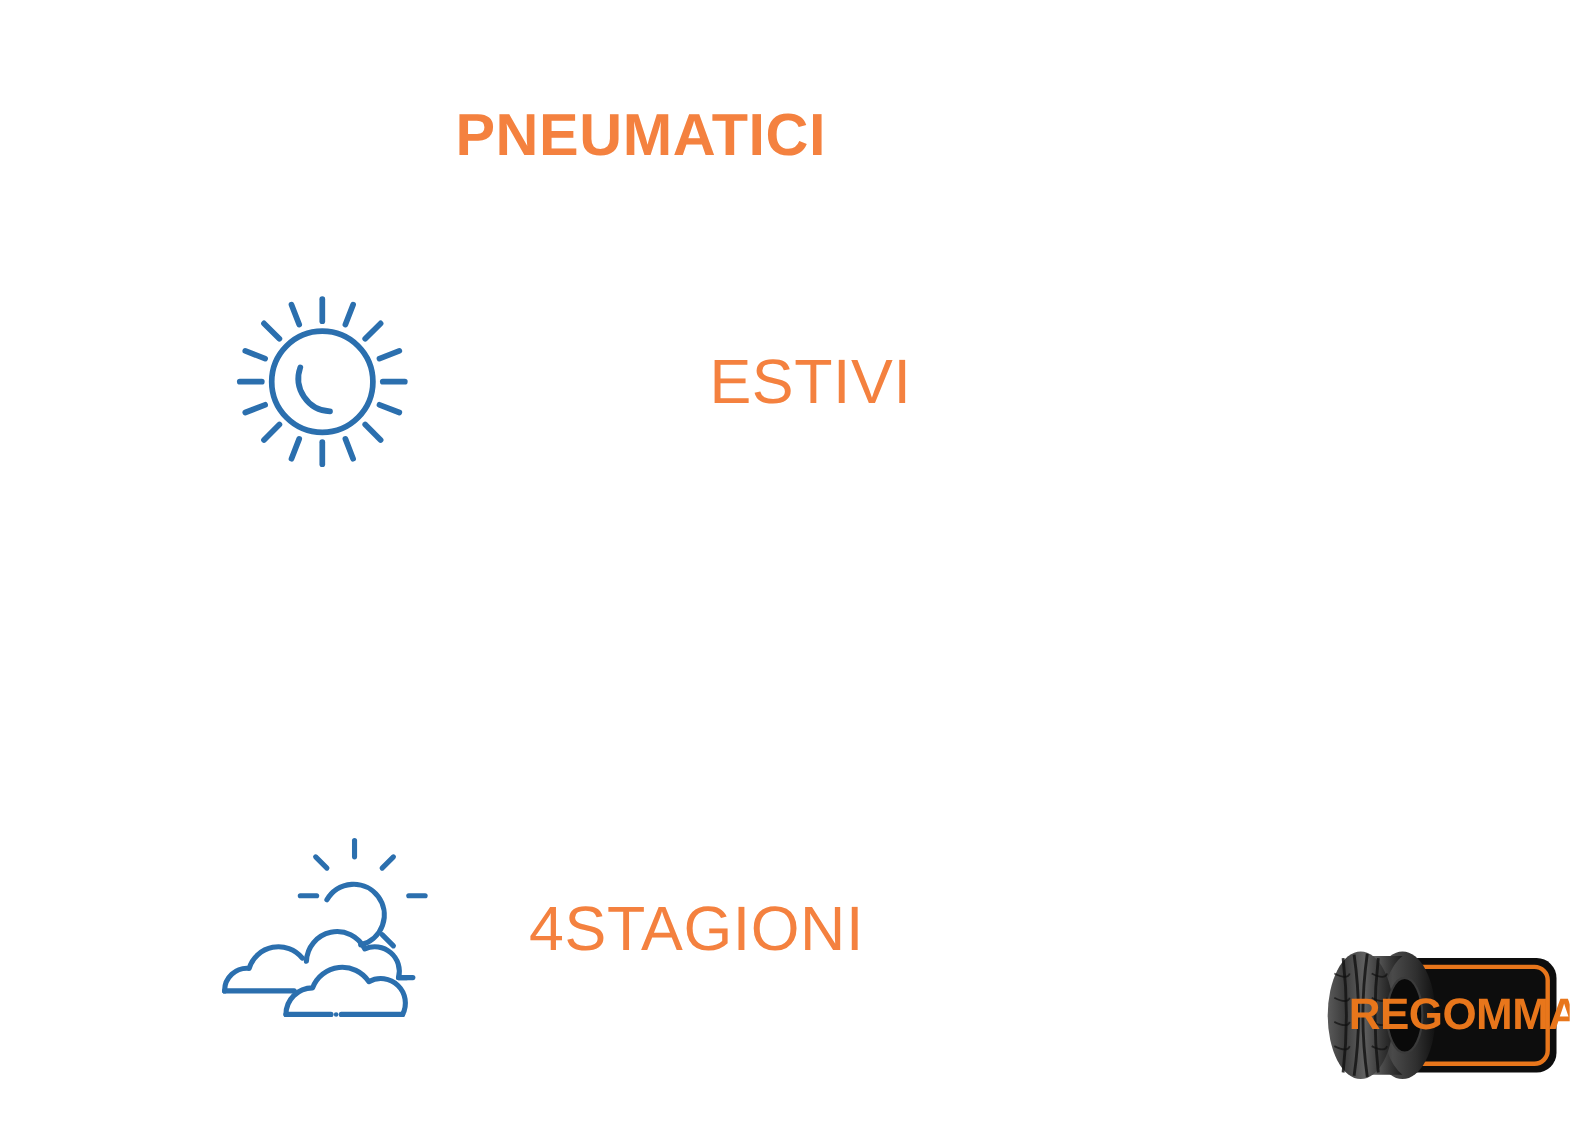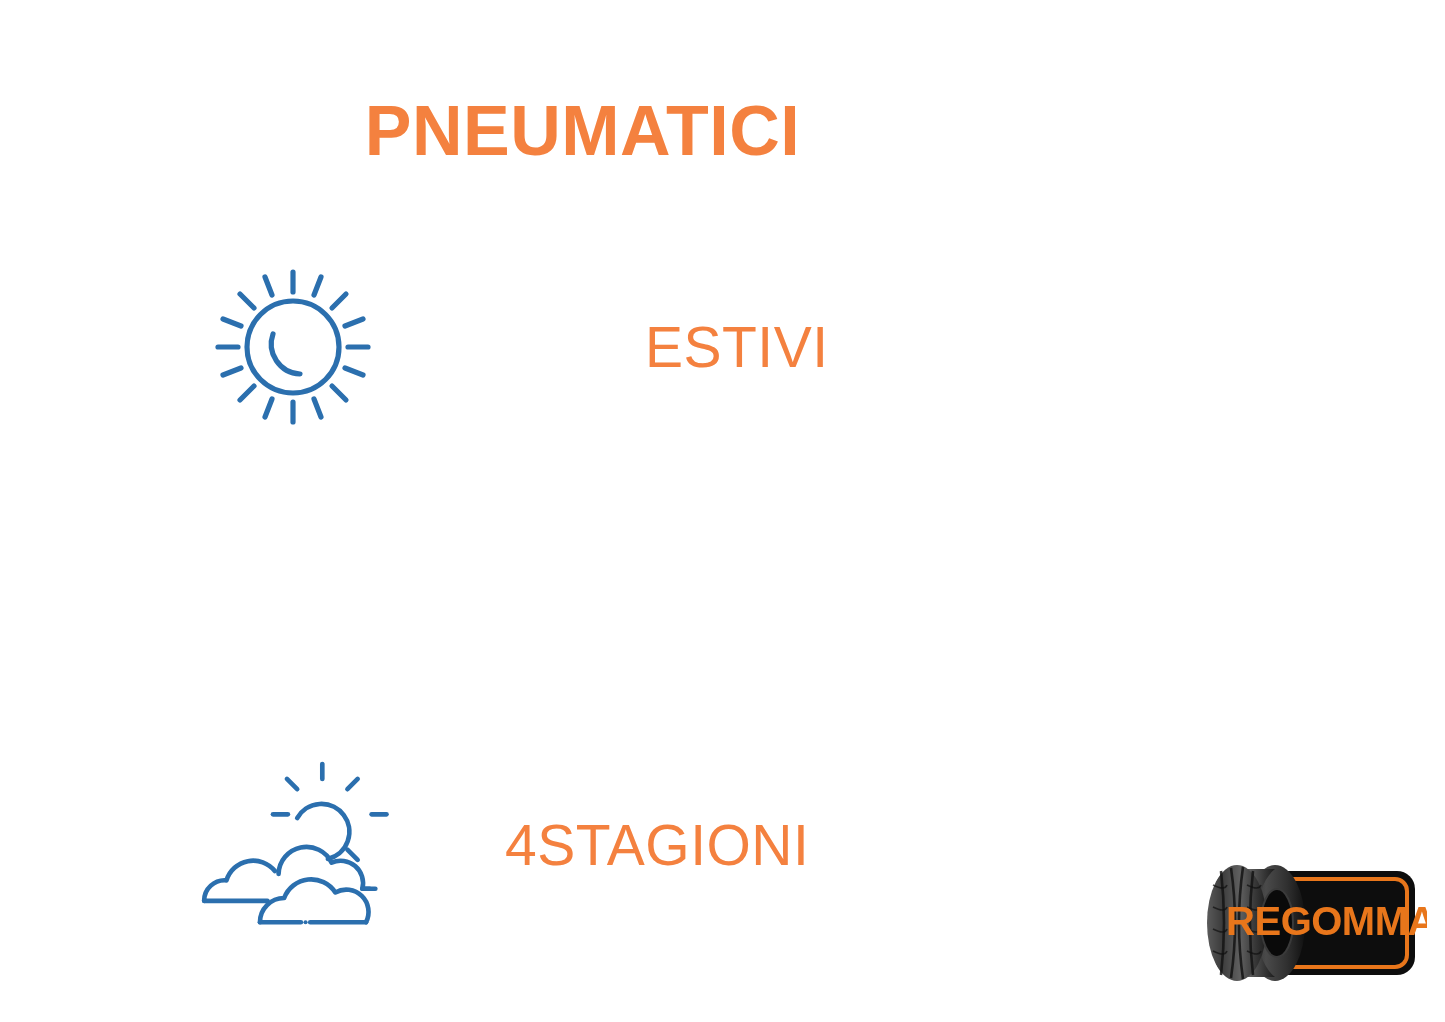--- a/index.html
+++ b/index.html
@@ -19,21 +19,21 @@
   }
 
   
   .title {
     position: absolute;
     left: 0;
     top: 96px;
     width: 1445px;
     text-align: center;
     font-family: "Liberation Sans", sans-serif;
-    font-size: 70px;
+    font-size: 54px;
     font-weight: bold;
     letter-spacing: 0.5px;
     color: #F4813F;
     line-height: 1;
     text-indent: -280px;
   }
 
   
   .row {
     position: absolute;
@@ -62,21 +62,21 @@
     margin-left: 52px;
     color: #F4813F;
     font-family: "Liberation Sans", sans-serif;
     font-size: 57px;
     font-weight: 400;
     letter-spacing: 0.5px;
     white-space: nowrap;
   }
   .label-estivi    { margin-left: 252px; }
   .label-invernali { margin-left: 192px; }
-  .label-quattro   { margin-left: 112px; }
+  .label-quattro   { margin-left: 88px; }
 
   .icon-svg { display: block; }
 
   
   .logo {
     position: absolute;
     left: 1197px;
     top: 855px;
     width: 230px;
     height: 135px;

